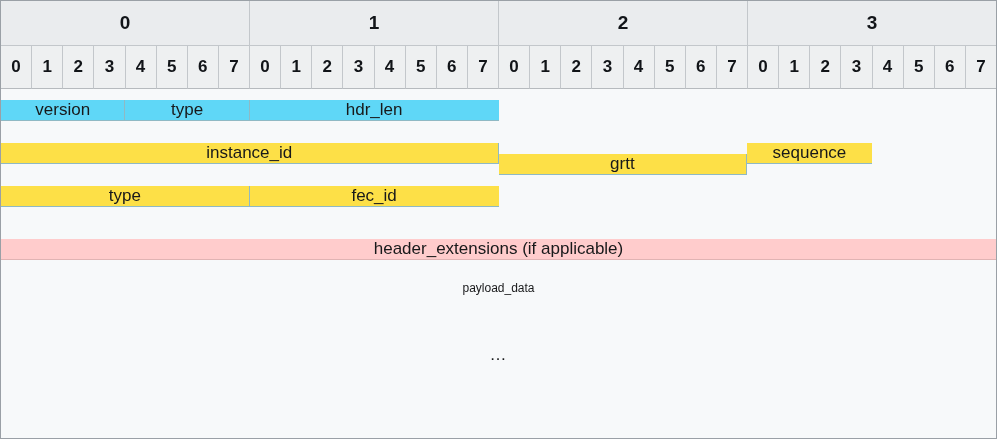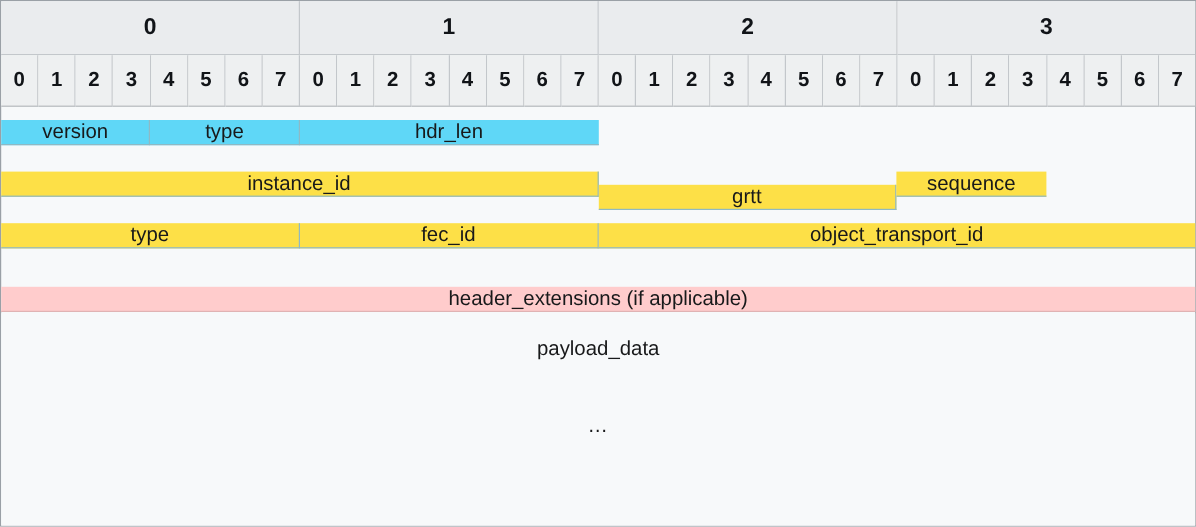--- a/index.html
+++ b/index.html
@@ -95,21 +95,21 @@
   .payload {
     flex: 1 1 auto;
     background: #f7f9fa;
     position: relative;
     display: flex;
     flex-direction: column;
     align-items: center;
   }
   .payload-label {
     margin-top: 20px;
-    font-size: 17px;
+    font-size: 12px;
     color: #18191a;
   }
   .payload-ellipsis {
     position: absolute;
     top: 84px;
     left: 0;
     right: 0;
     text-align: center;
     font-size: 17px;
     color: #18191a;
@@ -169,21 +169,20 @@
         <div class="field-cell tone-dark" style="flex: 0 0 25%;">hdr_len</div>
       </div>
       <div class="field-row">
         <div class="field-cell tone-light" style="flex: 0 0 50%;">instance_id</div>
         <div class="field-cell tone-light" style="flex: 0 0 25%; margin-top: 22px;">grtt</div>
         <div class="field-cell tone-light" style="flex: 0 0 12.5%;">sequence</div>
       </div>
       <div class="field-row">
         <div class="field-cell tone-light" style="flex: 0 0 25%;">type</div>
         <div class="field-cell tone-light" style="flex: 0 0 25%;">fec_id</div>
-        <div class="field-cell tone-light" style="flex: 0 0 50%;">object_transport_id</div>
       </div>
       <div class="field-row">
         <div class="field-cell tone-pink" style="flex: 0 0 100%; margin-top: 19px;">header_extensions (if applicable)</div>
       </div>
     </div>
 
   <div class="payload">
     <div class="payload-label">payload_data</div>
     <div class="payload-ellipsis">…</div>
   </div>

